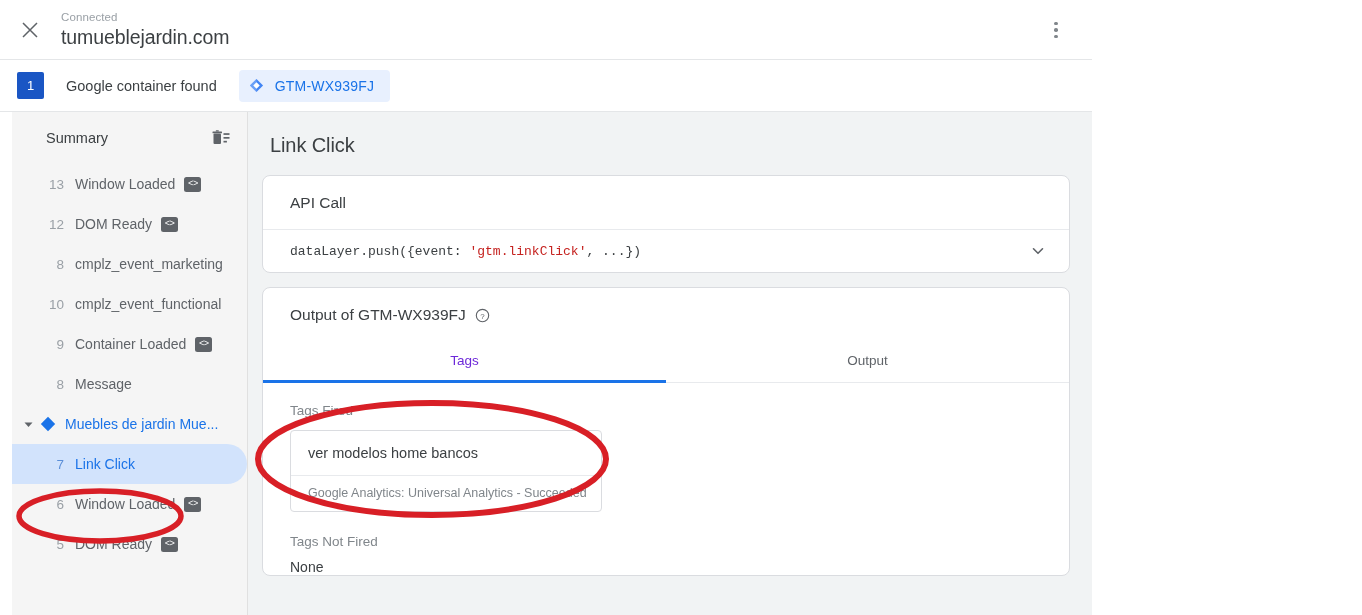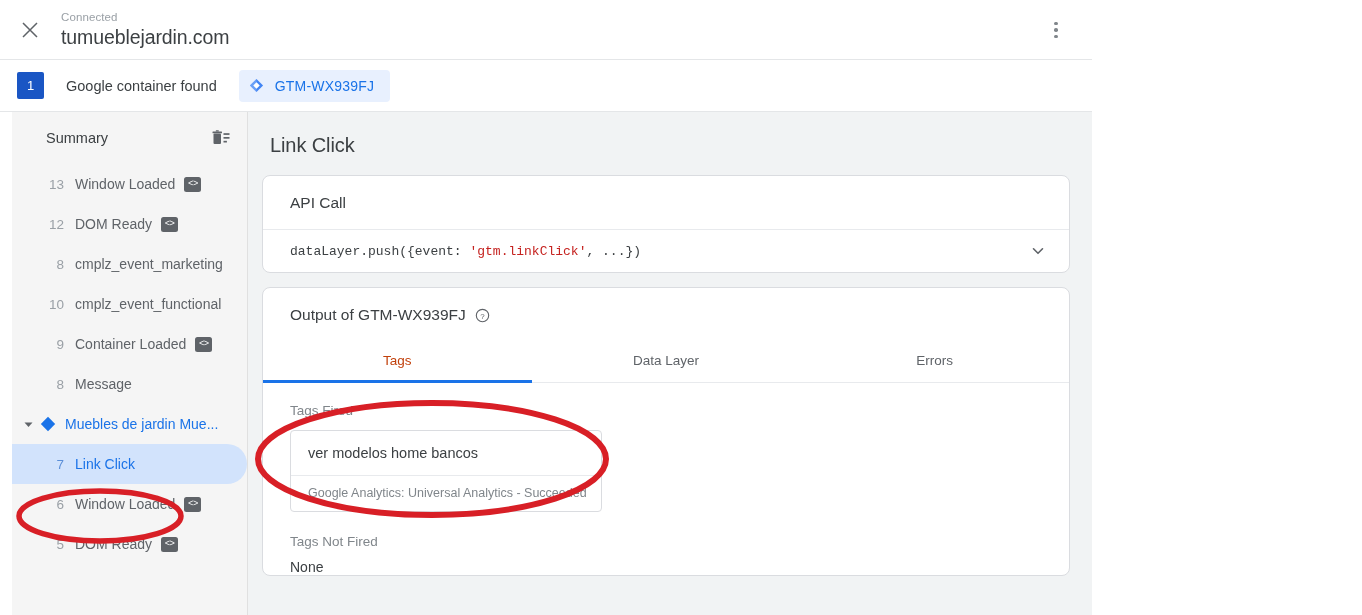--- a/index.html
+++ b/index.html
@@ -246,21 +246,21 @@
   .tab {
     flex: 1;
     text-align: center;
     font-size: 13.5px;
     color: #5f6368;
     padding: 13px 0 14px;
     cursor: pointer;
     position: relative;
     font-weight: 500;
   }
-  .tab.active { color: #c2410c; }
+  .tab.active { color: #6d28d9; }
   .tab.active::after {
     content: "";
     position: absolute;
     left: 0; right: 0; bottom: -1px;
     height: 3px;
     background: #1a73e8;
   }
 
   .sect-label {
     font-size: 13.5px;
@@ -430,22 +430,21 @@
         <div class="out-head">
           <span class="t">Output of GTM-WX939FJ</span>
           <svg class="help-icon" width="15" height="15" viewBox="0 0 16 16">
             <circle cx="8" cy="8" r="6.6" fill="none" stroke="#5f6368" stroke-width="1.2"></circle>
             <text x="8" y="11.2" font-size="8.5" fill="#5f6368" text-anchor="middle" font-family="Liberation Sans, sans-serif">?</text>
           </svg>
         </div>
 
         <div class="tabs">
           <div class="tab active">Tags</div>
-          <div class="tab">Data Layer</div>
-          <div class="tab">Errors</div>
+          <div class="tab">Output</div>
         </div>
 
         <div class="sect-label">Tags Fired</div>
 
         <div class="tagcard">
           <div class="tname">ver modelos home bancos</div>
           <div class="tdiv"></div>
           <div class="tstatus">Google Analytics: Universal Analytics - Succeeded</div>
         </div>
 

